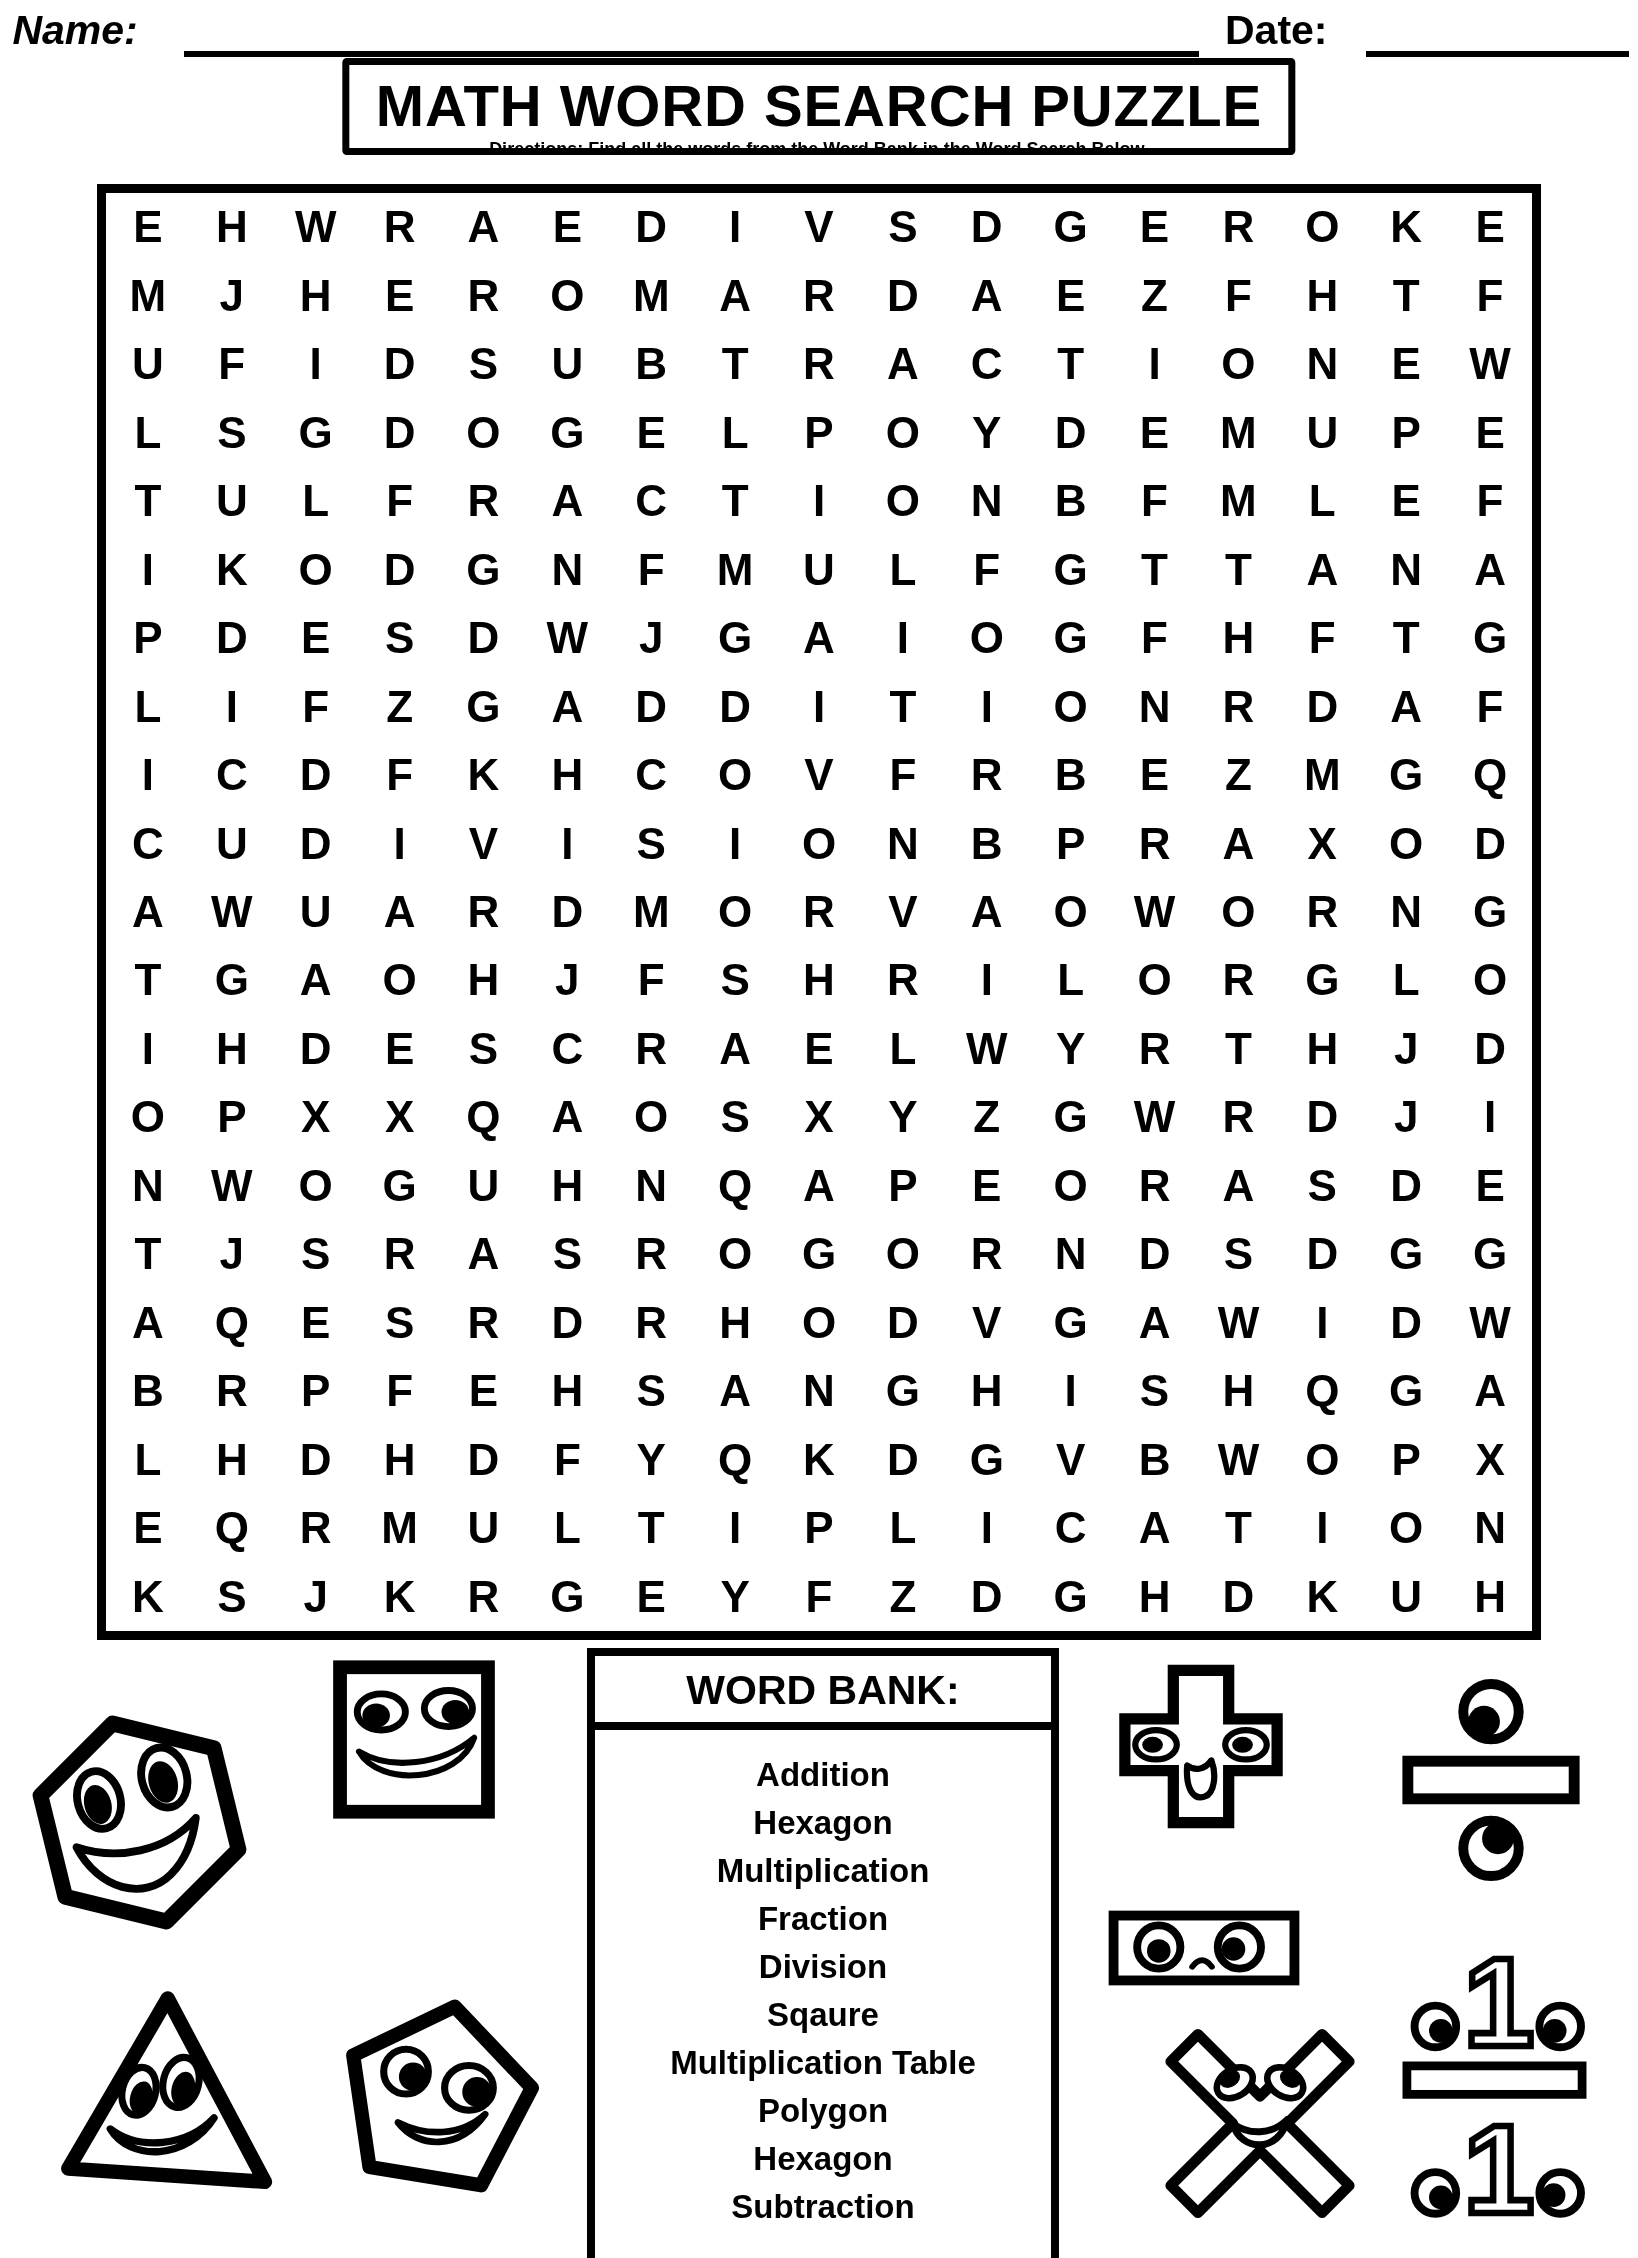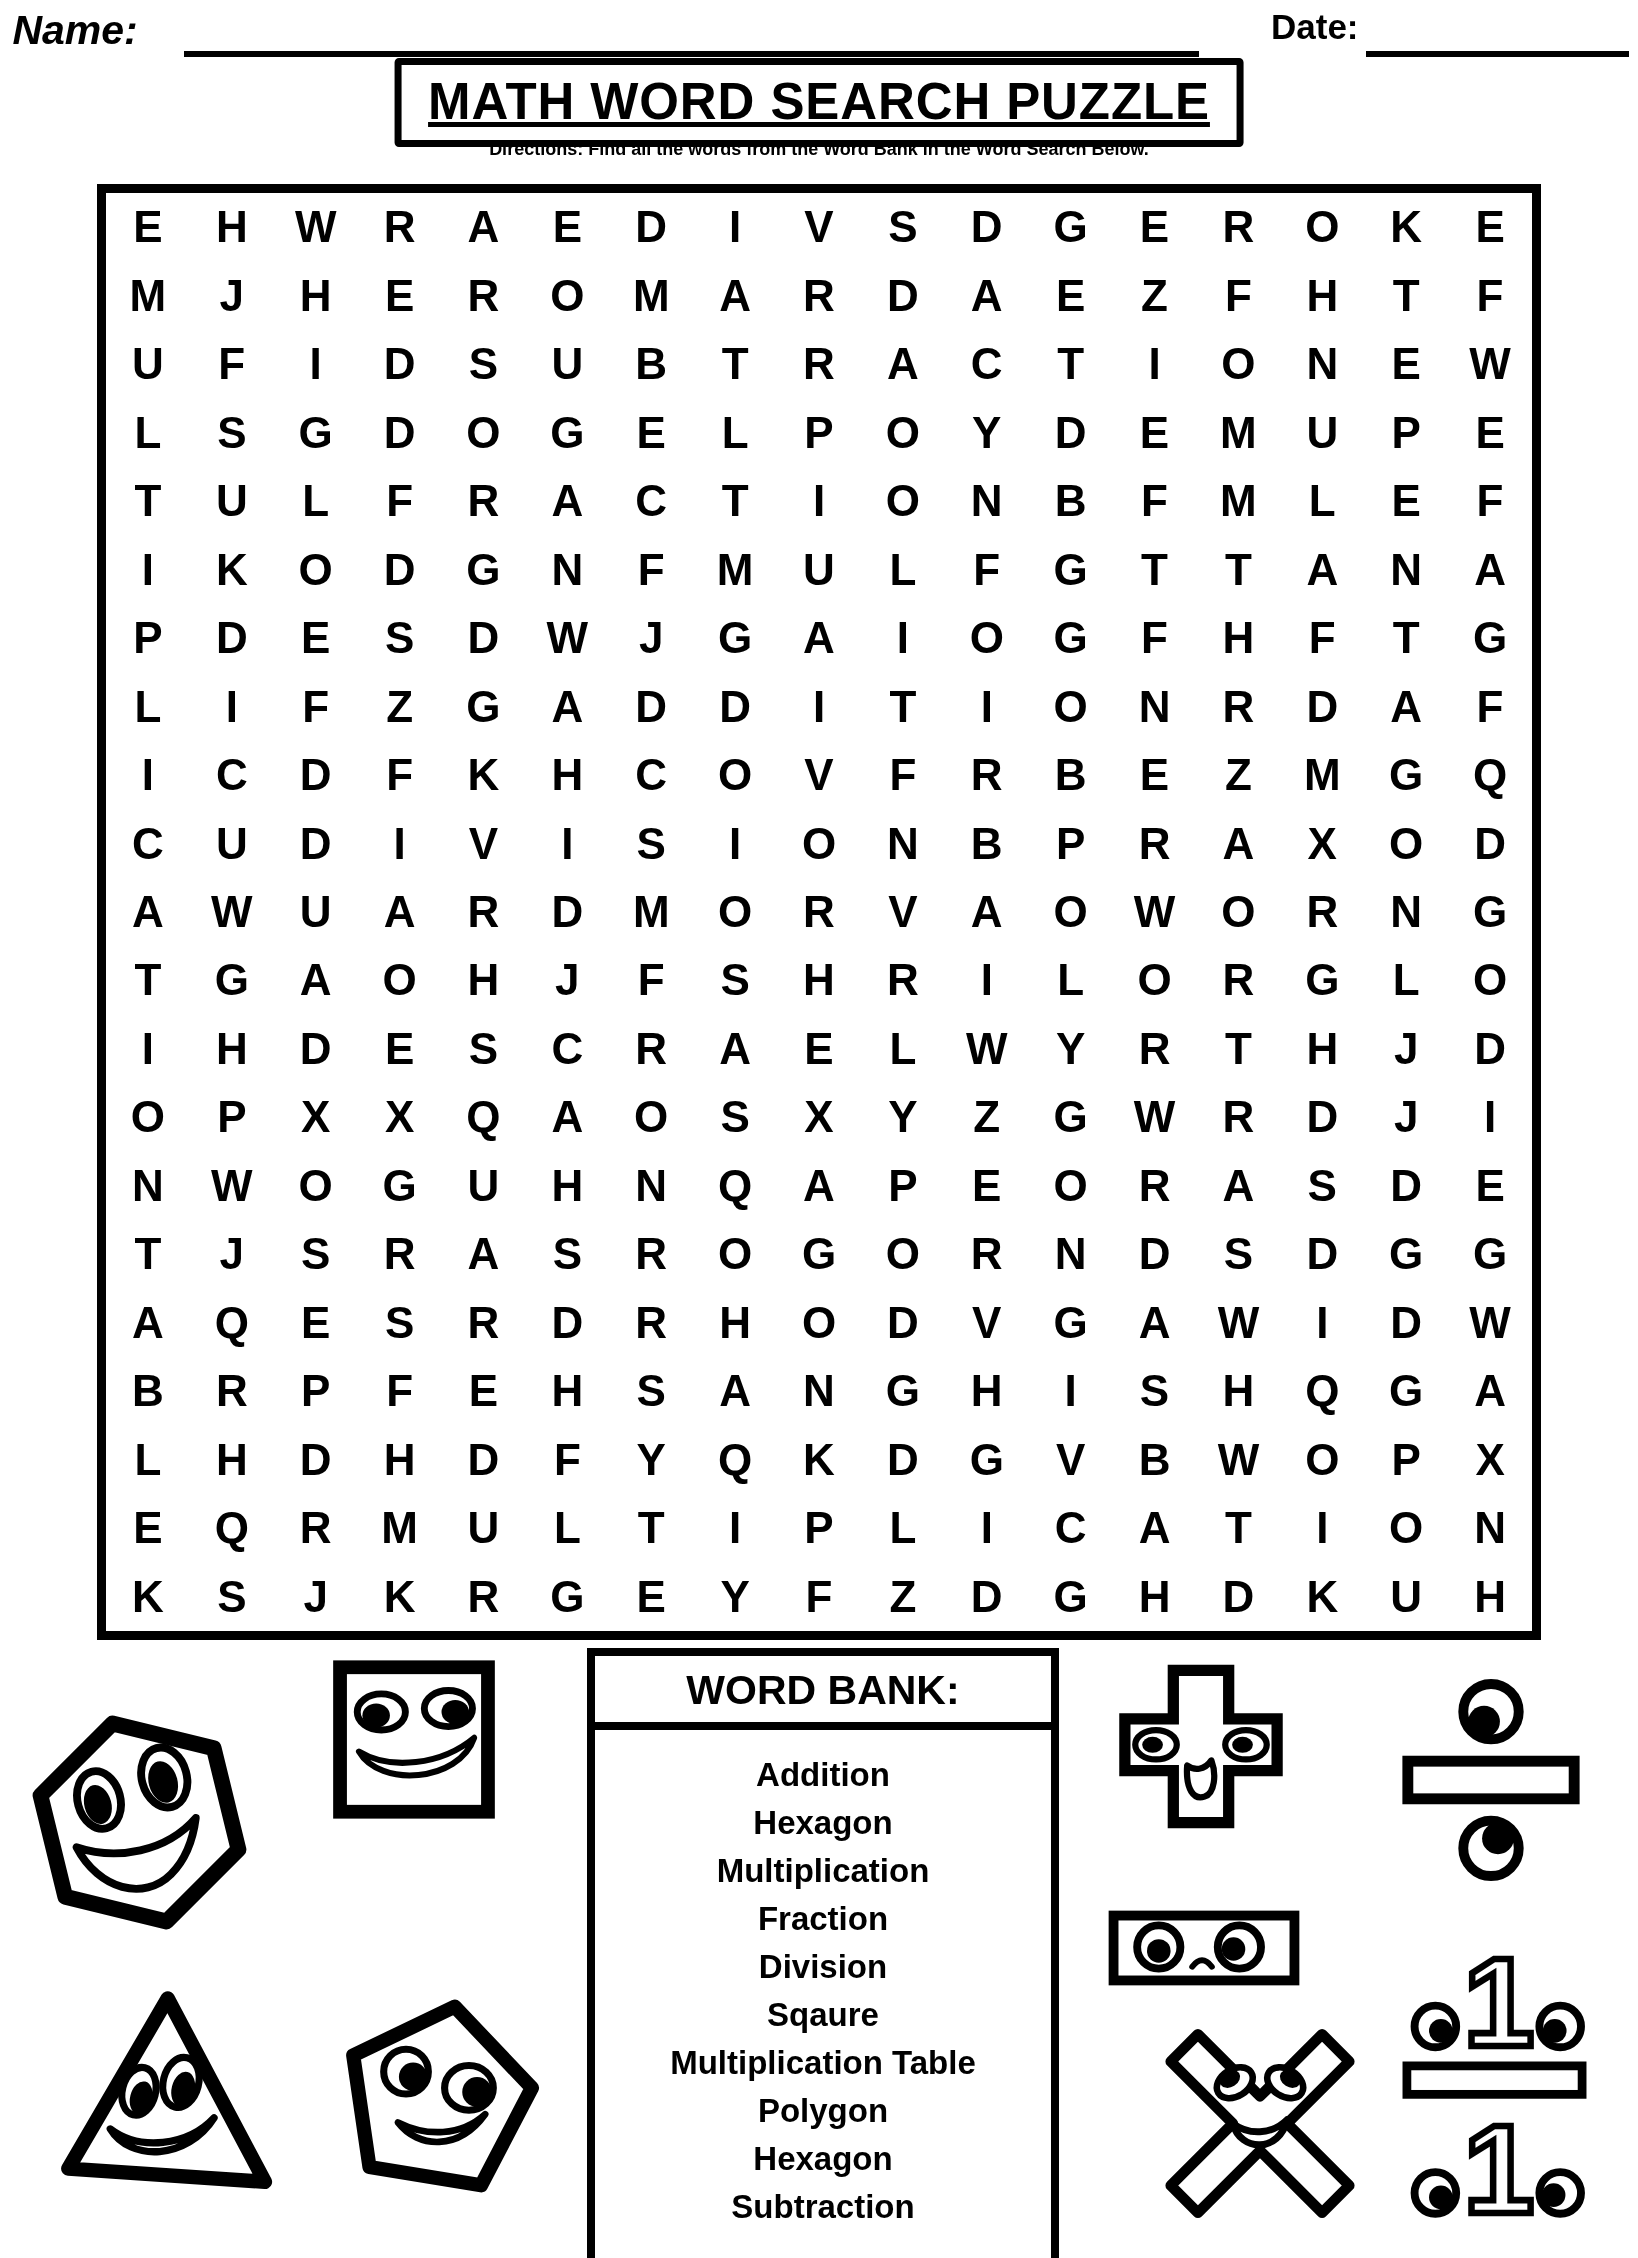--- a/index.html
+++ b/index.html
@@ -2,26 +2,26 @@
 <html style="font-size:14px"><head>
 <meta charset="utf-8">
 <style>
   html,body{margin:0;padding:0;background:#fff;}
   .page{position:relative;width:1638px;height:2258px;background:#ffffff;overflow:hidden;
         font-family:"Liberation Sans","DejaVu Sans",sans-serif;color:#000;font-weight:bold;}
 
   
   .name-label{position:absolute;left:12.4px;top:7px;font-size:41px;font-style:italic;}
   .name-line{position:absolute;left:184px;top:51px;width:1015px;border-top:6.2px solid #000;}
-  .date-label{position:absolute;left:1271px;top:7px;font-size:35px;}
+  .date-label{position:absolute;left:1225px;top:7px;font-size:41px;}
   .date-line{position:absolute;left:1366px;top:51px;width:263px;border-top:6.2px solid #000;}
 
   .title-box{position:absolute;left:50%;top:58px;transform:translateX(-50%);
              border:7px solid #000;border-radius:4.4px;padding:7px 26.5px 8.8px;
-             font-size:51px;letter-spacing:0.9px;white-space:nowrap;text-decoration:underline;}
+             font-size:58px;letter-spacing:0.9px;white-space:nowrap;}
   .directions{position:absolute;left:0;top:139px;width:100%;text-align:center;font-size:18px;}
 
   
   .grid-box{position:absolute;left:97px;top:184px;width:1444px;height:1456px;
             border:9.7px solid #000;box-sizing:border-box;display:grid;
             grid-template-columns:repeat(17,1fr);grid-template-rows:repeat(21,1fr);}
   .cell{display:flex;align-items:center;justify-content:center;font-size:44px;}
 
   
   .wordbank{position:absolute;left:587px;top:1648px;width:472px;height:744px;

